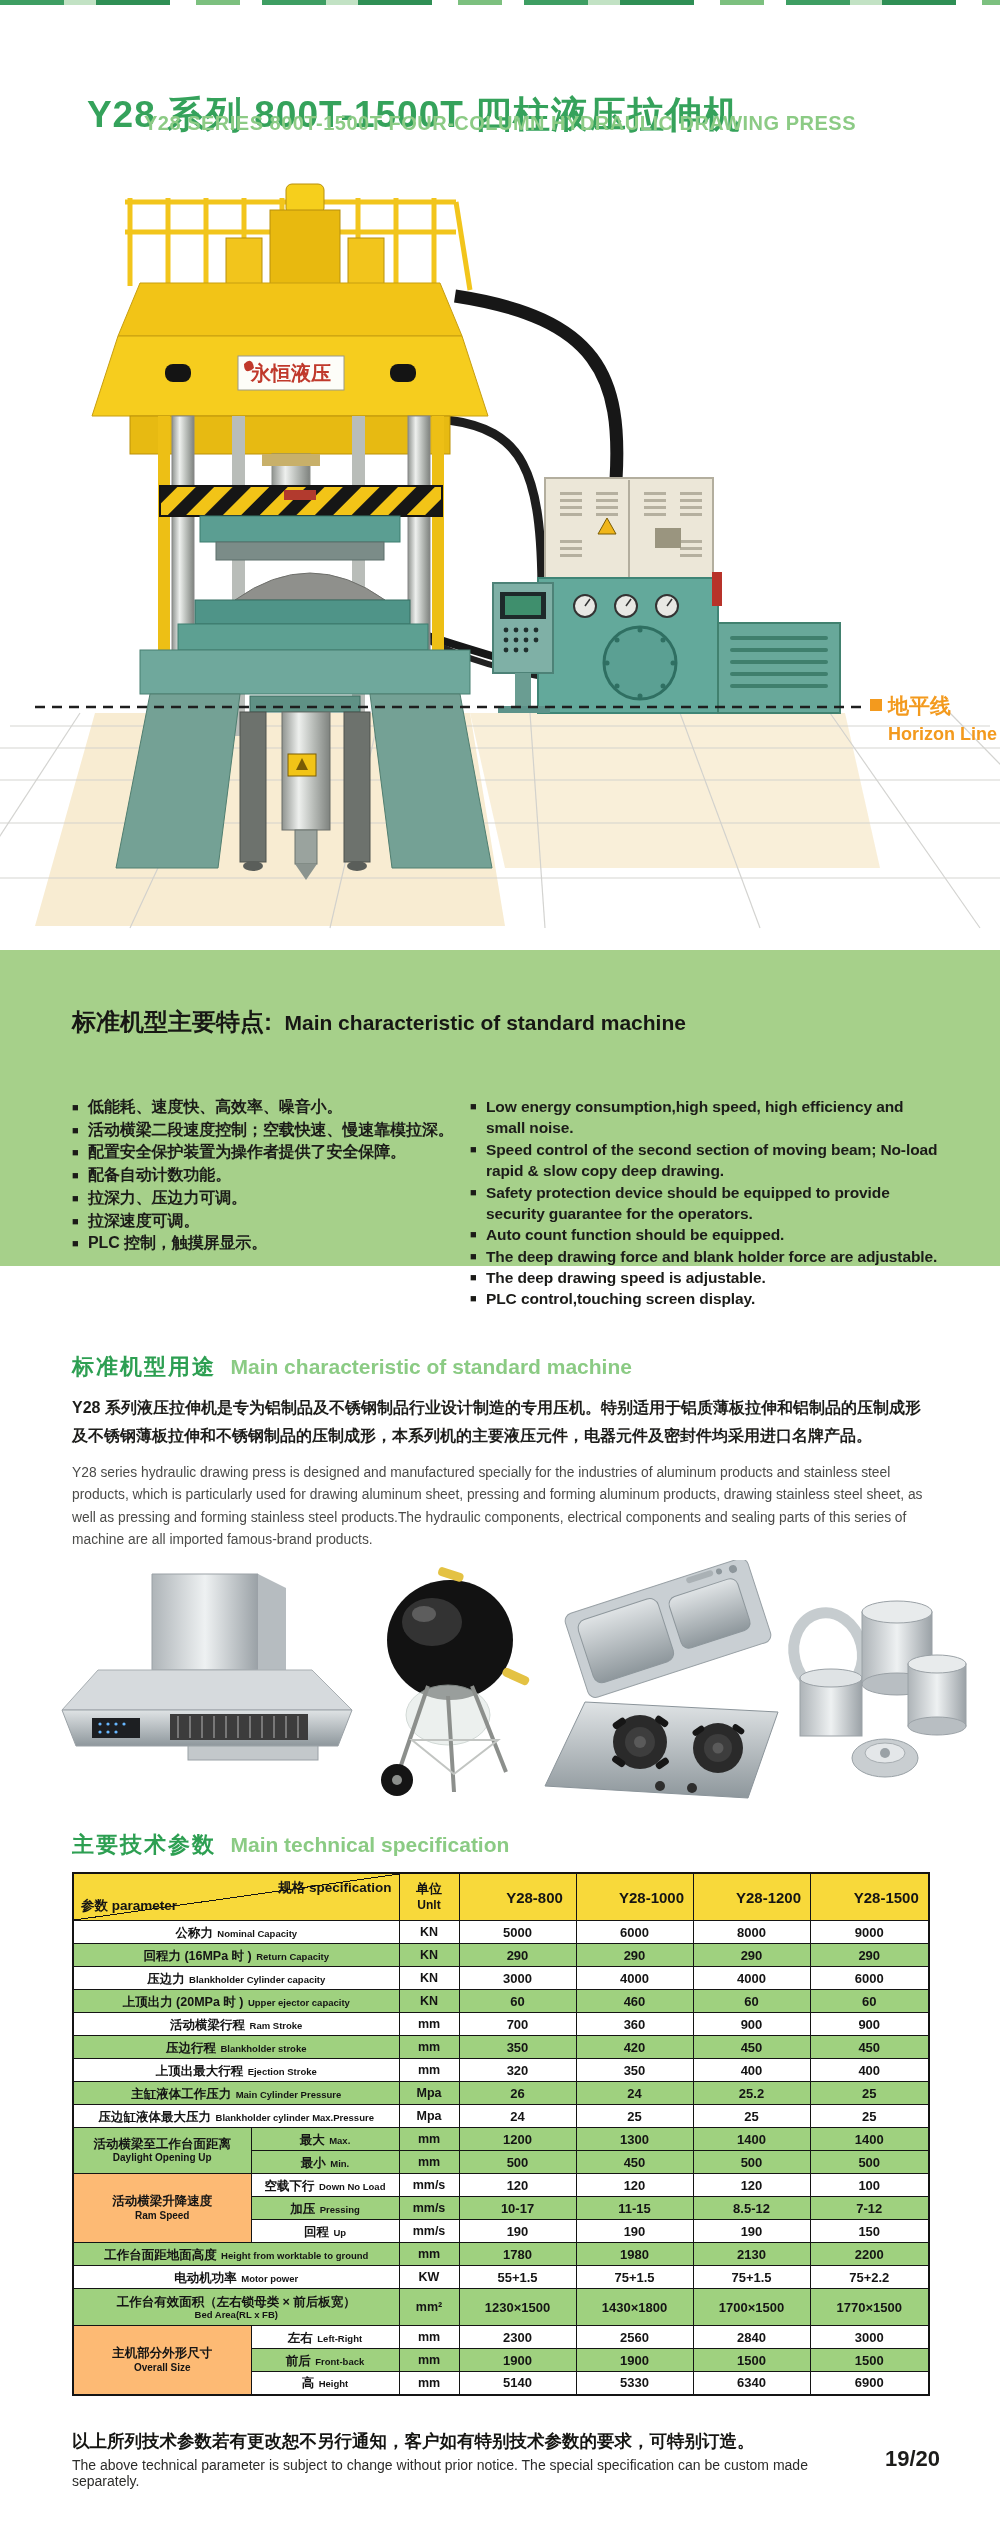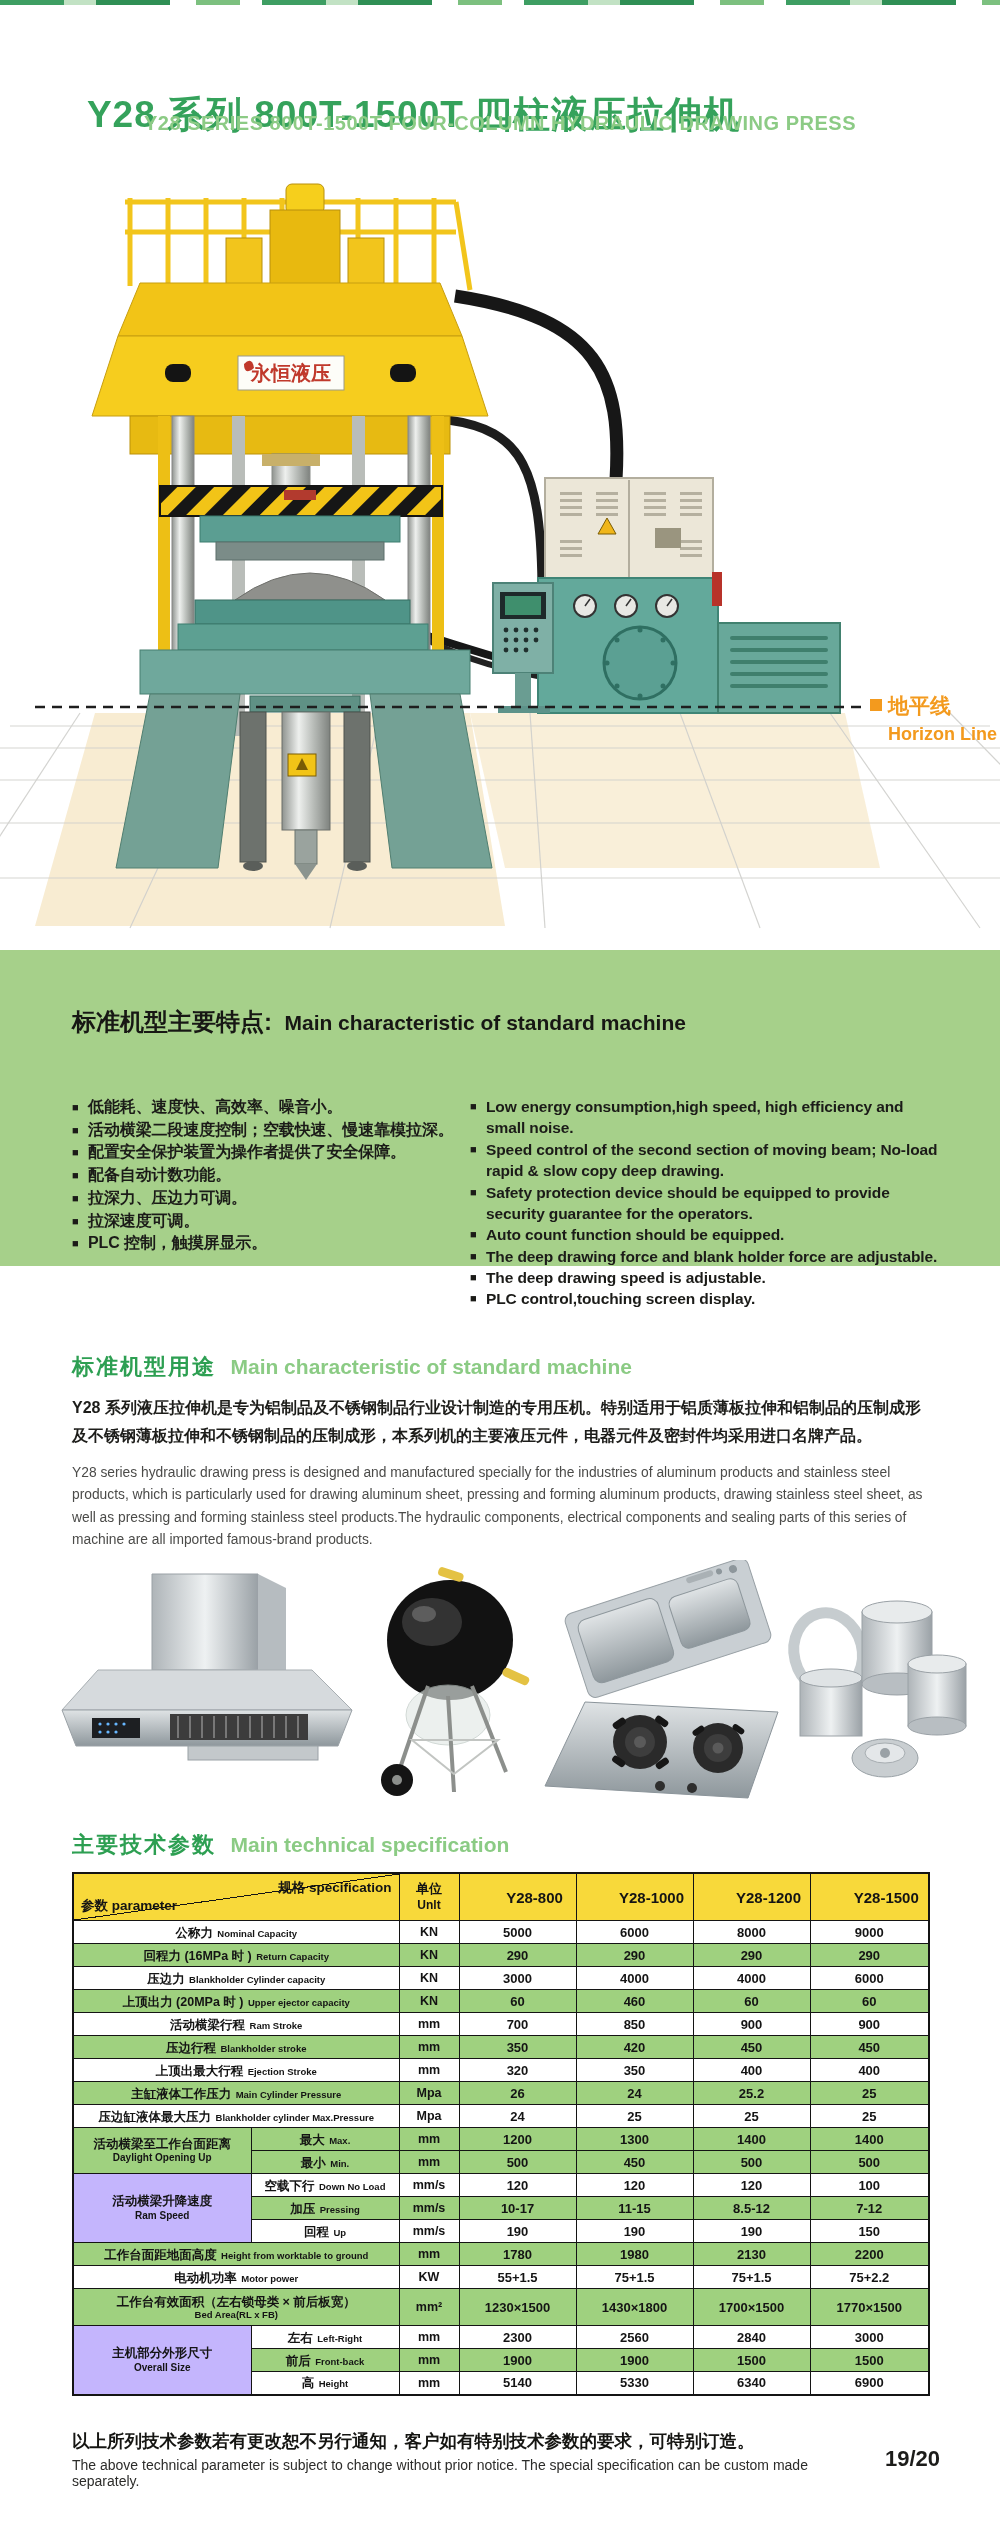--- a/index.html
+++ b/index.html
@@ -50,21 +50,21 @@
   th.unit-h{font-size:13px;font-weight:800;line-height:1.25;}
   th.unit-h .u-en{font-size:12px;text-align:center;}
   th.corner{position:relative;background-image:linear-gradient(to bottom right,transparent 49.5%,#141414 49.5% 50.6%,transparent 50.6%);background-color:#f8d93a;}
   .corner-top{position:absolute;right:7px;top:5px;font-size:13.5px;font-weight:800;}
   .corner-bottom{position:absolute;left:7px;bottom:5px;font-size:13.5px;font-weight:800;}
   tbody tr{height:23px;}
   tbody tr.tall{height:37px;}
   tbody td{background:#fff;color:#141414;}
   tbody tr.green td:not(.group-cell){background:#9fd17f;}
   td.group-cell.g-green{background:#9fd17f;}
-  td.group-cell.g-white{background:#c4b5fd;}
+  td.group-cell.g-white{background:#fdba74;}
   .l-cn{font-size:12.5px;font-weight:800;}
   .l-en{font-size:9.5px;font-weight:800;}
   .g-cn{font-size:12.5px;font-weight:800;line-height:1.25;}
   .g-en{font-size:10px;font-weight:800;line-height:1.2;}
   .unit-cell{font-size:12.5px;font-weight:800;}
   .val-cell{font-size:13px;font-weight:800;}
   td.stacked .l-cn{display:block;line-height:1.3;}
   td.stacked .l-en{display:block;line-height:1.1;}
 
   
@@ -521,21 +521,21 @@
           <td class="cell unit-cell">KN</td>
           <td class="cell val-cell">60</td>
           <td class="cell val-cell">460</td>
           <td class="cell val-cell">60</td>
           <td class="cell val-cell">60</td>
         </tr>
         <tr class="white">
           <td class="cell label-cell" colspan="2"><span class="l-cn">活动横梁行程</span> <span class="l-en">Ram Stroke</span></td>
           <td class="cell unit-cell">mm</td>
           <td class="cell val-cell">700</td>
-          <td class="cell val-cell">850</td>
+          <td class="cell val-cell">360</td>
           <td class="cell val-cell">900</td>
           <td class="cell val-cell">900</td>
         </tr>
         <tr class="green">
           <td class="cell label-cell" colspan="2"><span class="l-cn">压边行程</span> <span class="l-en">Blankholder stroke</span></td>
           <td class="cell unit-cell">mm</td>
           <td class="cell val-cell">350</td>
           <td class="cell val-cell">420</td>
           <td class="cell val-cell">450</td>
           <td class="cell val-cell">450</td>

